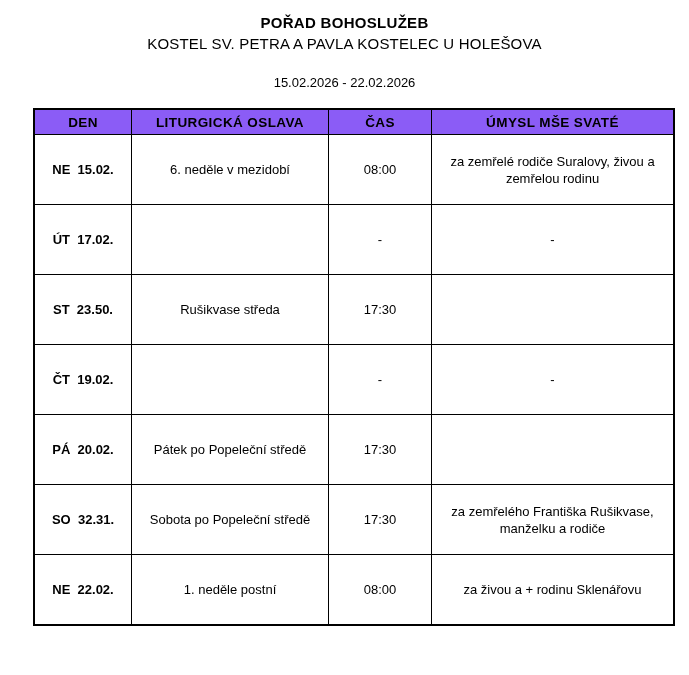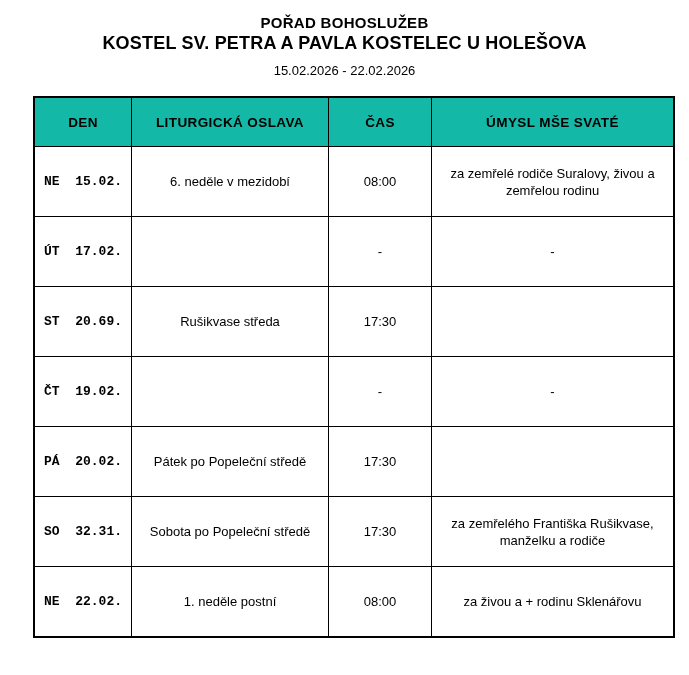--- a/index.html
+++ b/index.html
@@ -23,65 +23,64 @@
     text-align: center;
     padding-top: 12px;
   }
   .title-1 {
     font-size: 15px;
     font-weight: bold;
     letter-spacing: 0.3px;
     line-height: 21px;
   }
   .title-2 {
-    font-size: 18px;
-    font-weight: bold;
+    font-size: 15px;
+    font-weight: normal;
     letter-spacing: 0.2px;
     line-height: 21px;
   }
   .date-range {
     font-size: 13px;
     line-height: 22px;
-    margin-top: 6px;
+    margin-top: 18px;
   }
   .table-wrap {
     margin: 14px 33px 0 33px;
   }
   table.schedule {
     border-collapse: collapse;
     width: 623px;
     table-layout: fixed;
     border: 2px solid #000;
   }
   table.schedule th {
-    background: #14b8a6;
+    background: #8b5cf6;
     border: 1px solid #000;
     font-size: 13.5px;
     font-weight: bold;
     letter-spacing: 0.4px;
     height: 22px;
-    padding: 13px 2px;
+    padding: 1px 2px;
     text-align: center;
   }
   table.schedule td {
     border: 1px solid #000;
     font-size: 13px;
     padding: 4px 6px;
     text-align: center;
     vertical-align: middle;
     height: 61px;
     line-height: 17px;
   }
   td.day {
     font-weight: bold;
     text-align: left;
     padding-left: 8px;
     white-space: pre;
     font-size: 13.5px;
-    font-family: Liberation Mono, monospace;
   }
   .col-day { width: 92px; }
   .col-celebration { width: 192px; }
   .col-time { width: 98px; }
   .col-intention { width: 237px; }
 </style>
 </head>
 <body>
 
 <div class="page">
@@ -109,21 +108,21 @@
           <td>08:00</td>
           <td>za zemřelé rodiče Suralovy, živou a zemřelou rodinu</td>
         </tr>
         <tr>
           <td class="day">ÚT  17.02.</td>
           <td></td>
           <td>-</td>
           <td>-</td>
         </tr>
         <tr>
-          <td class="day">ST  20.69.</td>
+          <td class="day">ST  23.50.</td>
           <td>Rušikvase středa</td>
           <td>17:30</td>
           <td></td>
         </tr>
         <tr>
           <td class="day">ČT  19.02.</td>
           <td></td>
           <td>-</td>
           <td>-</td>
         </tr>

